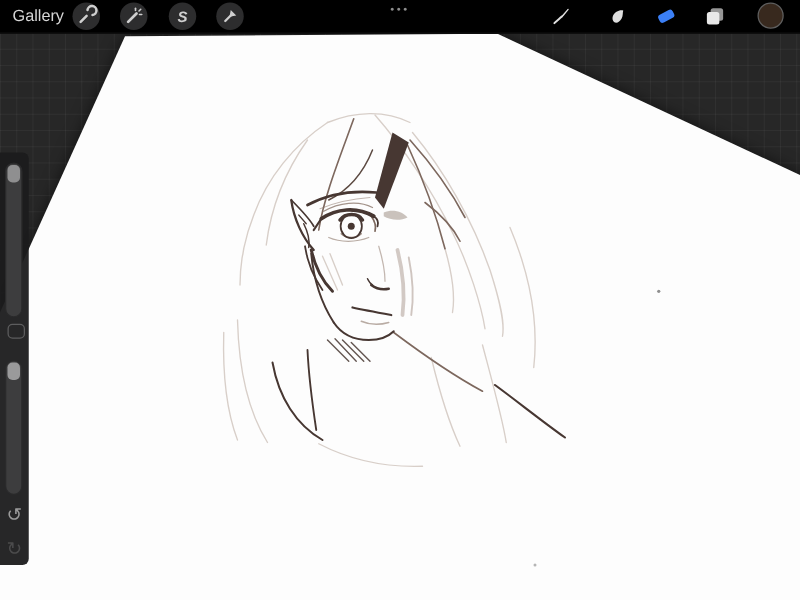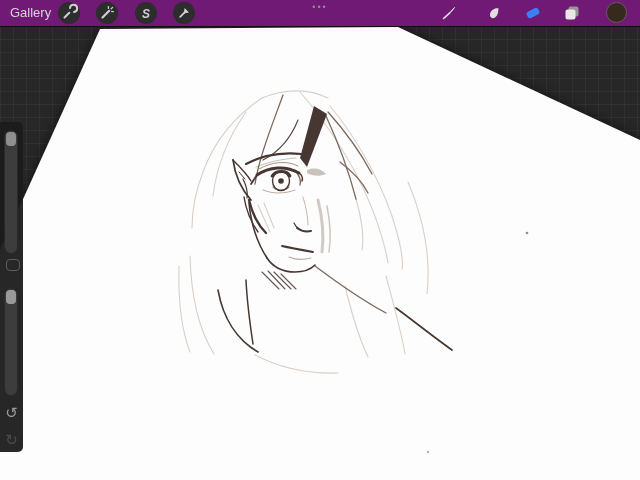--- a/index.html
+++ b/index.html
@@ -17,21 +17,21 @@
   .canvas-wrap{position:absolute;inset:0;filter:drop-shadow(0 0 6px rgba(0,0,0,0.55));z-index:1;}
   .canvas{
     position:absolute;inset:0;background:#fdfdfd;
     clip-path:polygon(100px 29px, 398px 27px, 640px 140px, 640px 480px, 0px 480px, 0px 250px);
   }
   .canvas svg{position:absolute;left:0;top:0;}
 
   
   .topbar{
     position:absolute;left:0;top:0;width:640px;height:26px;
-    background:#701a75;border-bottom:1px solid #101010;z-index:10;
+    background:#000000;border-bottom:1px solid #101010;z-index:10;
   }
   .gallery-btn{
     position:absolute;left:10px;top:0;height:26px;line-height:26px;
     color:#d6d6d6;font-size:13px;cursor:default;
   }
   .circ-btn{
     position:absolute;top:2px;width:22px;height:22px;border-radius:50%;
     background:#2d2d2e;display:flex;align-items:center;justify-content:center;
   }
   .multitask-dots{

